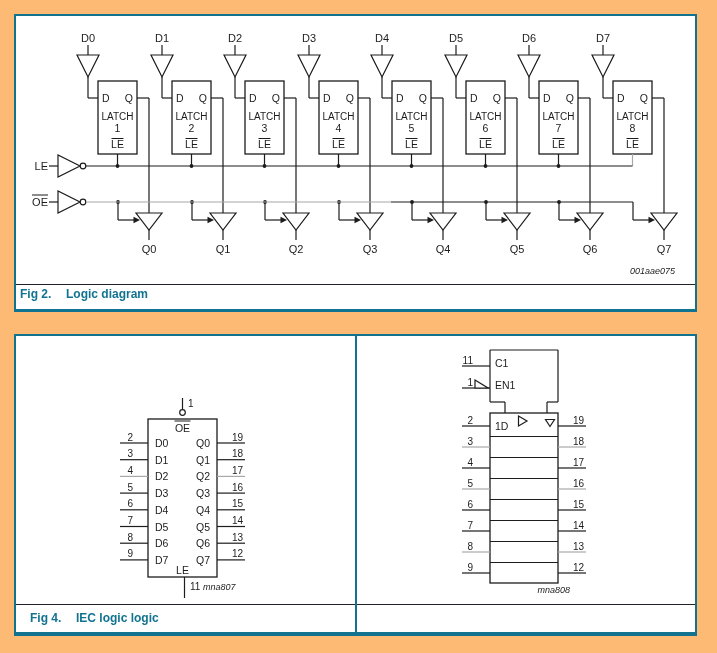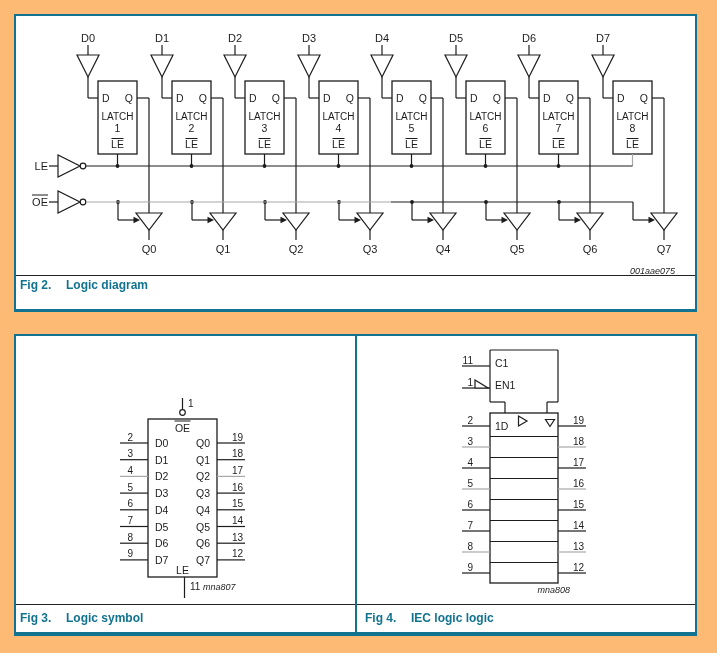--- a/index.html
+++ b/index.html
@@ -10,21 +10,21 @@
   .figbox{position:absolute;border:2px solid var(--teal);background:#fff}
   #fig2box{left:14px;top:14px;width:683px;height:298px;border-bottom-width:3px}
   #bottomboxes{left:14px;top:334px;width:683px;height:302px;border-bottom-width:4px}
   .figbox svg{position:absolute;top:0}
   #fig2svg{left:0}
   #fig3svg{left:0}
   #fig4svg{left:341px}
   .vdivider{position:absolute;left:339px;top:0;bottom:0;width:2px;background:var(--teal);z-index:3}
   .caption{position:absolute;left:0;right:0;bottom:0;border-top:1px solid #222228;
            color:var(--teal);font-weight:bold;font-size:12px;display:flex;background:#fff;z-index:2}
-  #fig2box .caption{height:34px;line-height:18px}
+  #fig2box .caption{height:25px;line-height:18px}
   #bottomboxes .caption{height:28px;line-height:27px}
   .caphalf{display:flex}
   .cap-label{display:inline-block;width:46px;margin-left:4px}
 </style>
 </head>
 <body>
 
 <div class="page">
 
   <div class="figbox" id="fig2box">
@@ -363,24 +363,20 @@
         <text x="116" y="234.5" fill="#1c1c1c" font-size="10" text-anchor="end" font-family="&quot;Liberation Sans&quot;, sans-serif">9</text>
         <line x1="201" y1="237" x2="229" y2="237" stroke="#1c1c1c" stroke-width="1.2"></line>
         <text x="227" y="234.5" fill="#1c1c1c" font-size="10" text-anchor="end" font-family="&quot;Liberation Sans&quot;, sans-serif">12</text>
         <text x="138" y="94" fill="#1c1c1c" font-size="10.5" text-anchor="start" font-family="&quot;Liberation Sans&quot;, sans-serif">1D</text>
         <polygon points="161.5,80 161.5,90 170,85" fill="#fff" stroke="#1c1c1c" stroke-width="1.2" stroke-linejoin="miter"></polygon>
         <polygon points="188.5,83.5 197.5,83.5 193,90.5" fill="#fff" stroke="#1c1c1c" stroke-width="1.2" stroke-linejoin="miter"></polygon>
         <text x="213" y="257" fill="#1c1c1c" font-size="9" text-anchor="end" font-family="&quot;Liberation Sans&quot;, sans-serif" font-style="italic">mna808</text>
       </svg>
     <div class="vdivider"></div>
     <div class="caption">
-      <div class="caphalf" style="width:339px">
-        <span class="cap-label">Fig 3.</span>
-        <span class="cap-title">Logic symbol</span>
-      </div>
       <div class="caphalf" style="width:338px;margin-left:10px">
         <span class="cap-label">Fig 4.</span>
         <span class="cap-title">IEC logic logic</span>
       </div>
     </div>
   </div>
 
 </div>
 
 </body></html>

